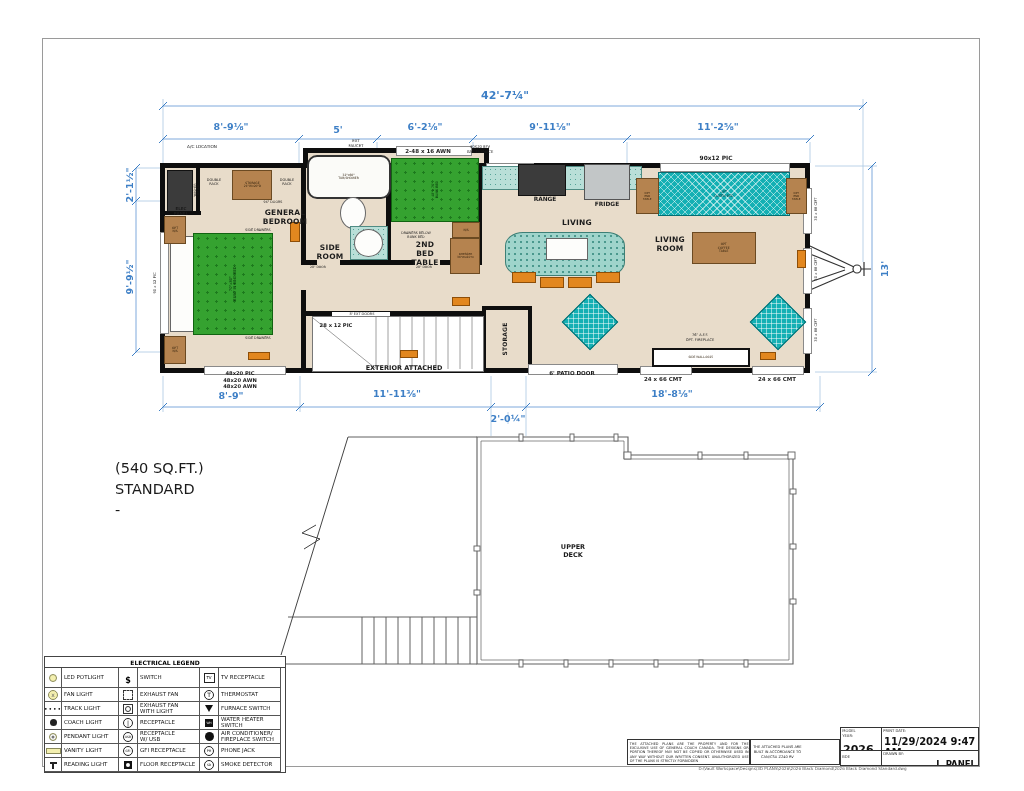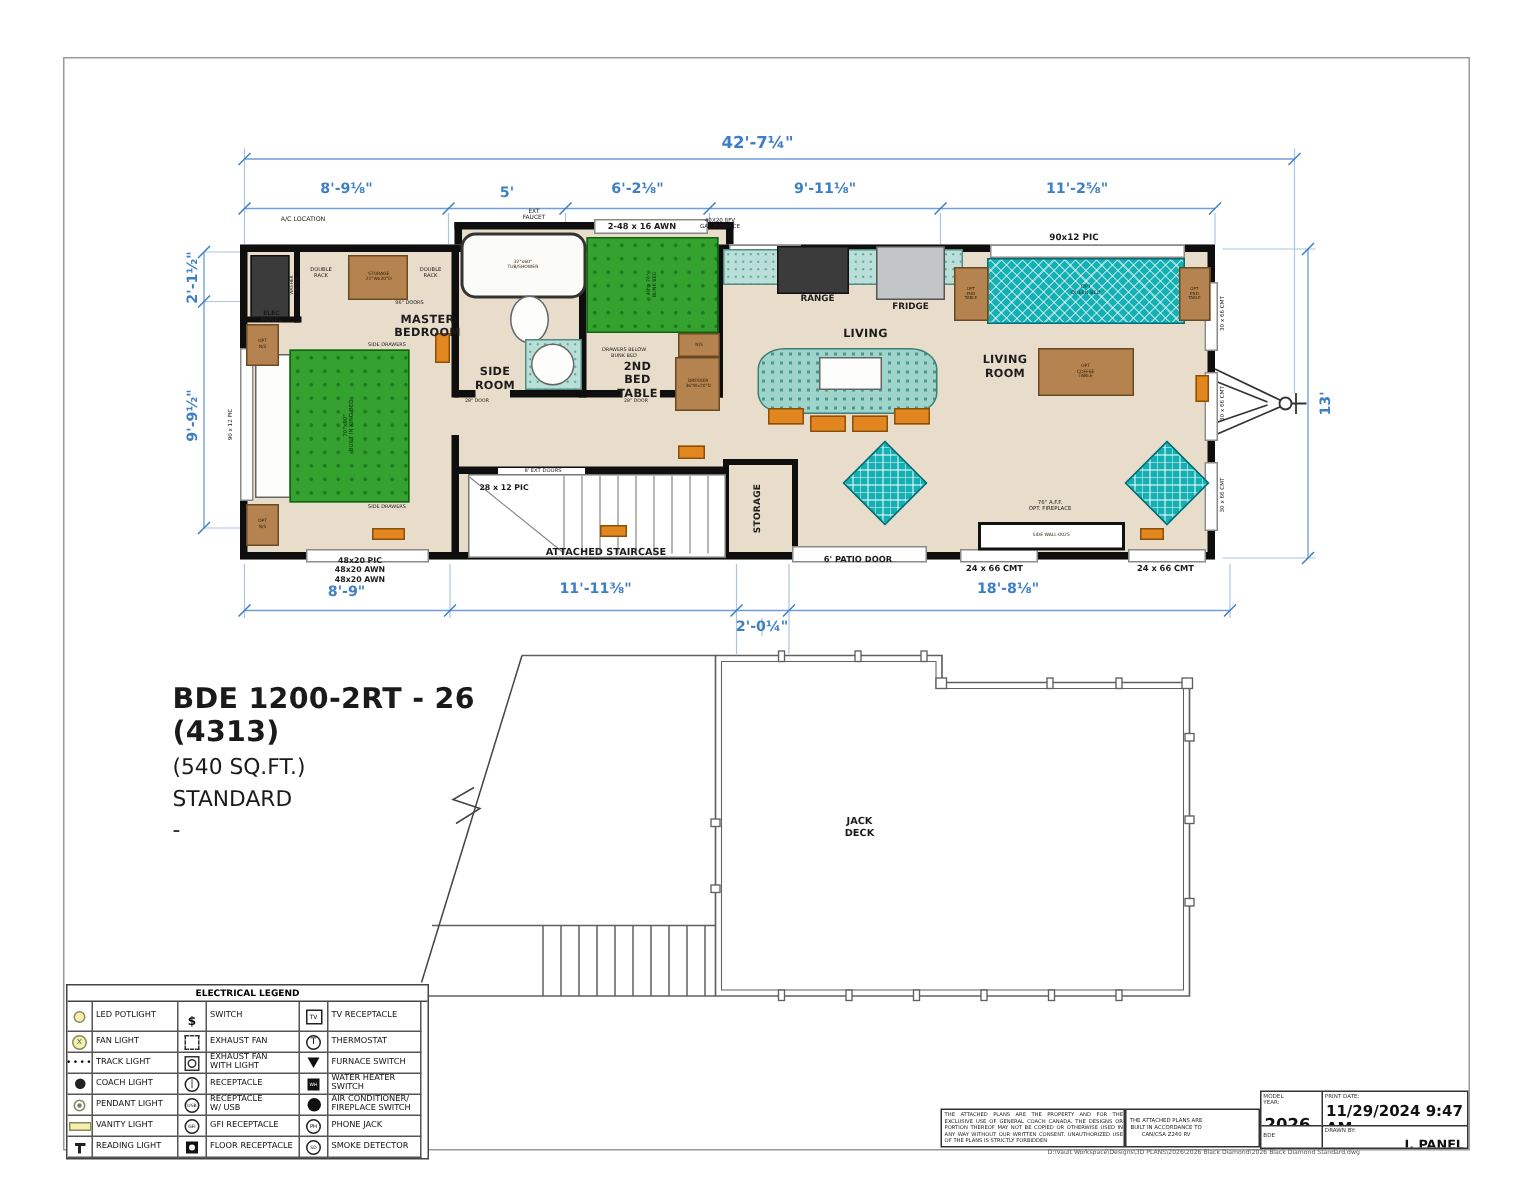--- a/index.html
+++ b/index.html
@@ -263,33 +263,33 @@
       <div class="furn f-tealx" style="left: 758px; top: 302px; width: 38px; height: 38px; transform: rotate(45deg);"></div>
       <div class="furn f-wbox" style="left: 652px; top: 348px; width: 94px; height: 15px;"><span style="transform: scale(0.5);">SIDE WALL-0025</span></div>
       <div class="furn f-orange" style="left: 290px; top: 222px; width: 8px; height: 18px;"></div>
       <div class="furn f-orange" style="left: 248px; top: 352px; width: 20px; height: 6px;"></div>
       <div class="furn f-orange" style="left: 400px; top: 350px; width: 16px; height: 6px;"></div>
       <div class="furn f-orange" style="left: 452px; top: 297px; width: 16px; height: 7px;"></div>
       <div class="furn f-orange" style="left: 760px; top: 352px; width: 14px; height: 6px;"></div>
       <div class="furn f-orange" style="left: 797px; top: 250px; width: 7px; height: 16px;"></div>
     </div>
   <div id="plan-labels">
-      <div class="plbl room" style="left: 285px; top: 217px; transform: translate(-50%, -50%);">MASTER
+      <div class="plbl room" style="left: 285px; top: 217px; transform: translate(-50%, -50%);">GENERAL
 BEDROOM</div>
       <div class="plbl room" style="left: 330px; top: 252px; transform: translate(-50%, -50%);">SIDE
 ROOM</div>
       <div class="plbl room" style="left: 425px; top: 253px; transform: translate(-50%, -50%);">2ND
 BED
 TABLE</div>
       <div class="plbl room" style="left: 577px; top: 222px; transform: translate(-50%, -50%);">LIVING</div>
       <div class="plbl room" style="left: 670px; top: 244px; transform: translate(-50%, -50%);">LIVING
 ROOM</div>
       <div class="plbl room" style="left: 505px; top: 339px; transform: translate(-50%, -50%) rotate(-90deg) scale(0.8);">STORAGE</div>
-      <div class="plbl bold" style="left: 404px; top: 368px; transform: translate(-50%, -50%);">ATTACHED STAIRCASE</div>
-      <div class="plbl bold" style="left: 573px; top: 551px; transform: translate(-50%, -50%);">JACK
+      <div class="plbl bold" style="left: 404px; top: 368px; transform: translate(-50%, -50%);">EXTERIOR ATTACHED</div>
+      <div class="plbl bold" style="left: 573px; top: 551px; transform: translate(-50%, -50%);">UPPER
 DECK</div>
       <div class="plbl bold" style="left: 545px; top: 199px; transform: translate(-50%, -50%) scale(0.9);">RANGE</div>
       <div class="plbl bold" style="left: 607px; top: 204px; transform: translate(-50%, -50%) scale(0.9);">FRIDGE</div>
       <div class="plbl bold" style="left: 716px; top: 158px; transform: translate(-50%, -50%) scale(0.9);">90x12 PIC</div>
       <div class="plbl bold" style="left: 428px; top: 151px; transform: translate(-50%, -50%) scale(0.85);">2-48 x 16 AWN</div>
       <div class="plbl tiny" style="left: 480px; top: 149px; transform: translate(-50%, -50%) scale(0.62);">40X20 8FV
 GAS FURNACE</div>
       <div class="plbl tiny" style="left: 356px; top: 143px; transform: translate(-50%, -50%) scale(0.65);">EXT
 FAUCET</div>
       <div class="plbl tiny" style="left: 202px; top: 146px; transform: translate(-50%, -50%) scale(0.7);">A/C LOCATION</div>
@@ -333,21 +333,20 @@
       <div class="dim " style="left: 129px; top: 185px; transform: translate(-50%, -50%) rotate(-90deg);">2'-1½"</div>
       <div class="dim " style="left: 129px; top: 277px; transform: translate(-50%, -50%) rotate(-90deg);">9'-9½"</div>
       <div class="dim " style="left: 884px; top: 269px; transform: translate(-50%, -50%) rotate(-90deg);">13'</div>
       <div class="dim " style="left: 231px; top: 395px; transform: translate(-50%, -50%);">8'-9"</div>
       <div class="dim " style="left: 397px; top: 393px; transform: translate(-50%, -50%);">11'-11⅜"</div>
       <div class="dim " style="left: 508px; top: 418px; transform: translate(-50%, -50%);">2'-0¼"</div>
       <div class="dim " style="left: 672px; top: 393px; transform: translate(-50%, -50%);">18'-8⅛"</div>
     </div>
 
   <div class="abs" id="proj-title">
-    <div class="t1" style="white-space: pre-line;">BDE 1200-2RT - 26 (4313)</div>
     <div class="t2" style="white-space: pre-line;">(540 SQ.FT.)
 STANDARD
 -</div>
   </div>
 
   <div class="abs" id="legend">
     <div class="lg-title" style="white-space: pre-line;">ELECTRICAL LEGEND</div>
     <div class="lg-grid">
         <div class="lg-ic">
           <span class="ic ic-led-potlight"></span>

